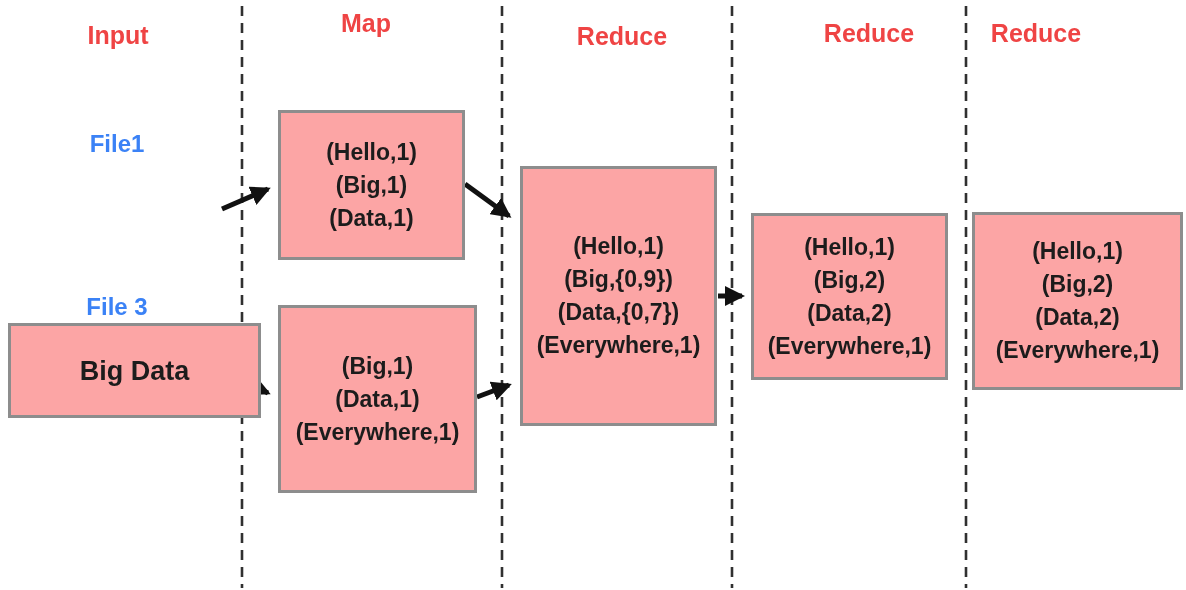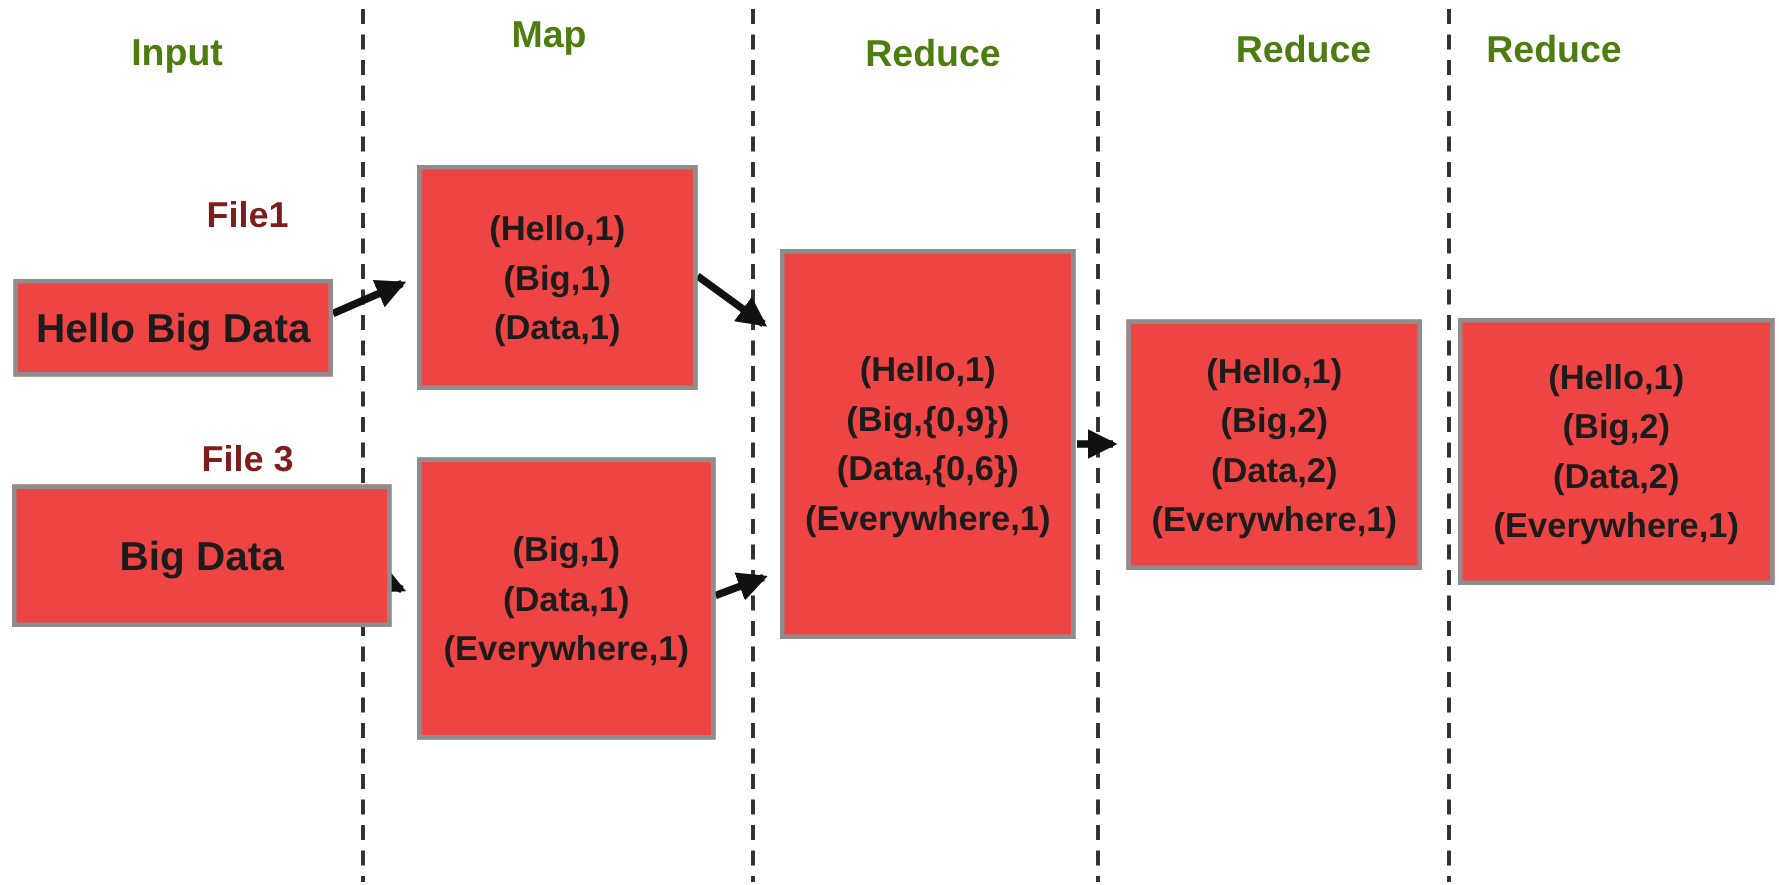--- a/index.html
+++ b/index.html
@@ -13,36 +13,36 @@
     width: 1186px;
     height: 590px;
     background: #ffffff;
     overflow: hidden;
     color: #1f1f1f;
   }
   .col-header {
     position: absolute;
     font-size: 25px;
     font-weight: 600;
-    color: #4d7c0f;
+    color: #ef4444;
     transform: translateX(-50%);
     white-space: nowrap;
   }
   .overlay {
     position: absolute;
     left: 0;
     top: 0;
     width: 1186px;
     height: 590px;
     pointer-events: none;
   }
   .node {
     position: absolute;
     border: 3px solid #8d8d8d;
-    background: #ef4444;
+    background: #fca5a5;
     box-sizing: border-box;
     display: flex;
     flex-direction: column;
     align-items: center;
     justify-content: center;
     text-align: center;
   }
   .node .line {
     font-size: 23px;
     font-weight: 600;
@@ -51,25 +51,24 @@
     white-space: nowrap;
   }
   .node .line.big {
     font-size: 27px;
     line-height: 34px;
   }
   .file-label {
     position: absolute;
     font-size: 24px;
     font-weight: 600;
-    color: #7f1d1d;
+    color: #3b82f6;
     text-align: center;
     transform: translateX(-50%);
     white-space: nowrap;
-    margin-left: 48px;
   }
 </style>
 </head>
 <body>
 
 <div class="canvas">
 
   <div class="col-header" style="left:118px; top:21px;">Input</div>
   <div class="col-header" style="left:366px; top:9px;">Map</div>
   <div class="col-header" style="left:622px; top:22px;">Reduce</div>
@@ -89,23 +88,20 @@
     <line x1="966" y1="6" x2="966" y2="588" stroke="#303030" stroke-width="2.6" stroke-dasharray="10 7"></line>
 
     <line x1="222" y1="209" x2="268" y2="189" stroke="#111111" stroke-width="5" marker-end="url(#arrowhead)"></line>
     <line x1="222" y1="372" x2="268" y2="393" stroke="#111111" stroke-width="5" marker-end="url(#arrowhead)"></line>
     <line x1="465" y1="184" x2="509" y2="216" stroke="#111111" stroke-width="5" marker-end="url(#arrowhead)"></line>
     <line x1="477" y1="397" x2="509" y2="385" stroke="#111111" stroke-width="5" marker-end="url(#arrowhead)"></line>
     <line x1="718" y1="296" x2="742" y2="296" stroke="#111111" stroke-width="5" marker-end="url(#arrowhead)"></line>
   </svg>
 
   <div class="file-label" style="left:117px; top:130px;">File1</div>
-  <div class="node" style="left:9px; top:186px; width:213px; height:65px;">
-    <div class="line big">Hello Big Data</div>
-  </div>
 
   <div class="file-label" style="left:117px; top:293px;">File 3</div>
   <div class="node" style="left:8px; top:323px; width:253px; height:95px;">
     <div class="line big">Big Data</div>
   </div>
 
   <div class="node" style="left:278px; top:110px; width:187px; height:150px;">
     <div class="line">(Hello,1)</div>
     <div class="line">(Big,1)</div>
     <div class="line">(Data,1)</div>
@@ -113,21 +109,21 @@
 
   <div class="node" style="left:278px; top:305px; width:199px; height:188px;">
     <div class="line">(Big,1)</div>
     <div class="line">(Data,1)</div>
     <div class="line">(Everywhere,1)</div>
   </div>
 
   <div class="node" style="left:520px; top:166px; width:197px; height:260px;">
     <div class="line">(Hello,1)</div>
     <div class="line">(Big,{0,9})</div>
-    <div class="line">(Data,{0,6})</div>
+    <div class="line">(Data,{0,7})</div>
     <div class="line">(Everywhere,1)</div>
   </div>
 
   <div class="node" style="left:751px; top:213px; width:197px; height:167px;">
     <div class="line">(Hello,1)</div>
     <div class="line">(Big,2)</div>
     <div class="line">(Data,2)</div>
     <div class="line">(Everywhere,1)</div>
   </div>
 

